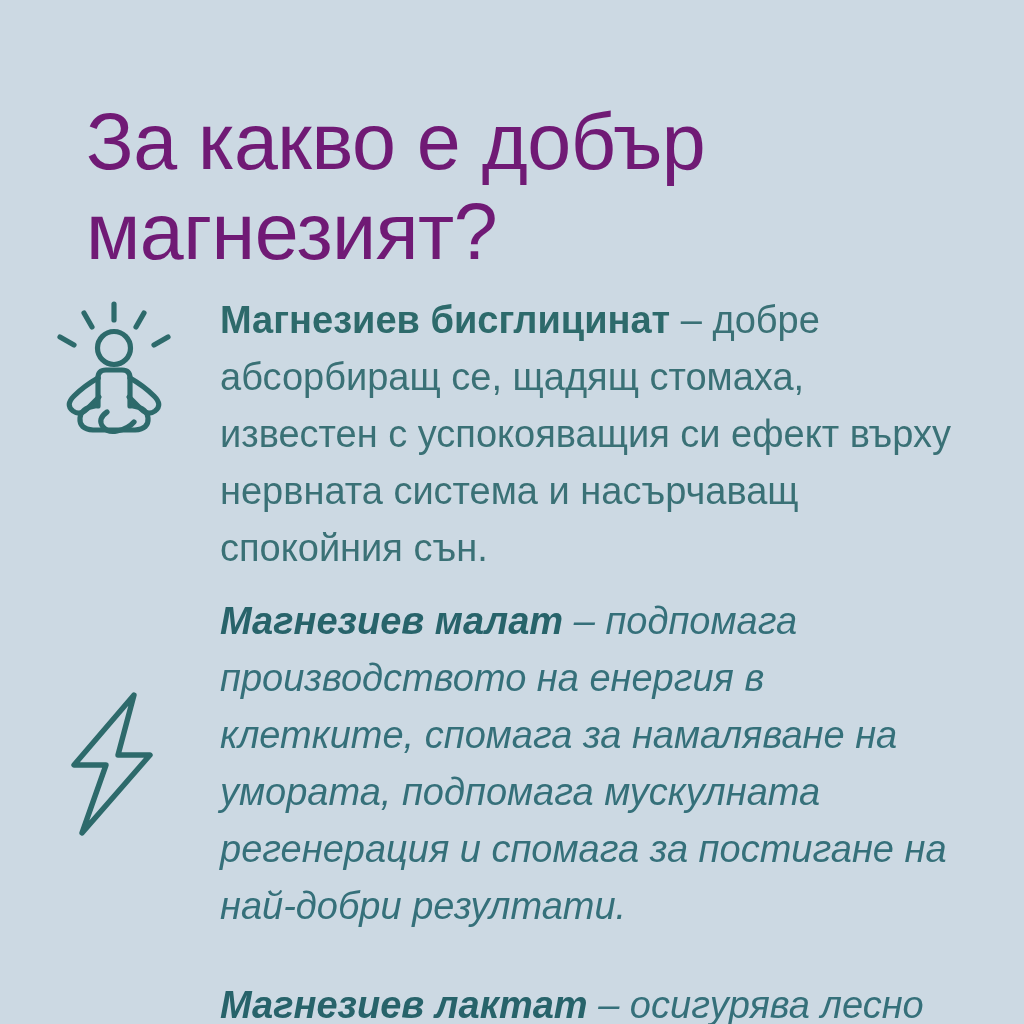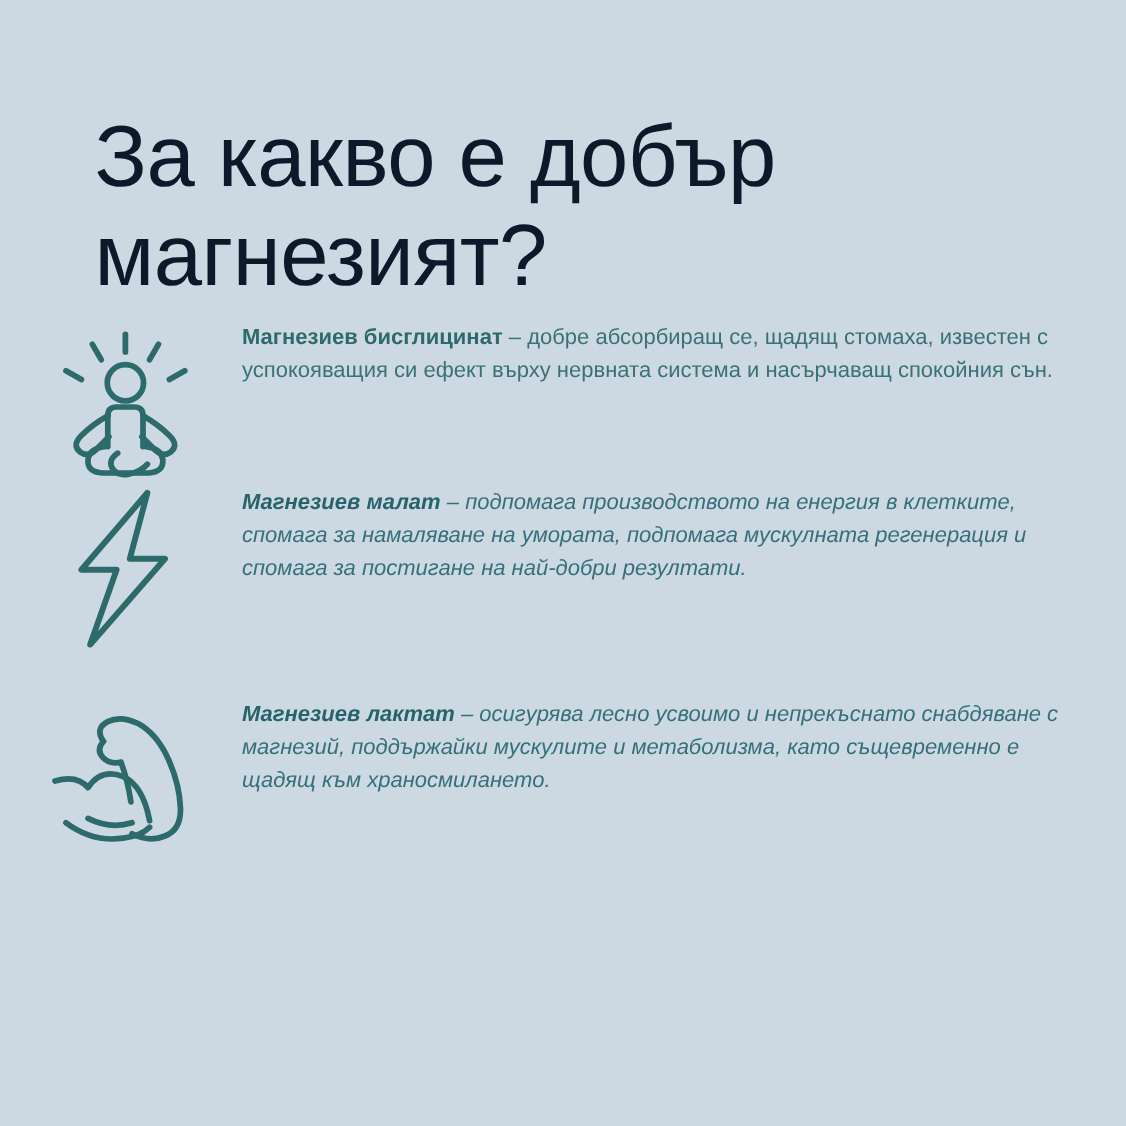--- a/index.html
+++ b/index.html
@@ -26,21 +26,21 @@
   
   .title {
     position: absolute;
     left: 86px;
     top: 44px;
     width: 880px;
     font-size: 79px;
     line-height: 1.14;
     font-weight: 400;
     letter-spacing: -0.5px;
-    color: #0f172a;
+    color: #701a75;
     white-space: pre-line;
   }
 
   
   .items {
     position: absolute;
     left: 0;
     top: 292px;
     width: 1024px;
   }
@@ -68,21 +68,21 @@
     overflow: visible;
   }
 
   .text-col {
     flex: 1 1 auto;
     padding-right: 56px;
     box-sizing: border-box;
   }
 
   .item-text {
-    font-size: 20px;
+    font-size: 38px;
     line-height: 1.50;
     color: #3a7176;
     margin: 0;
   }
 
   .item-text .label {
     font-weight: 700;
     color: #2d6a6b;
   }
 

